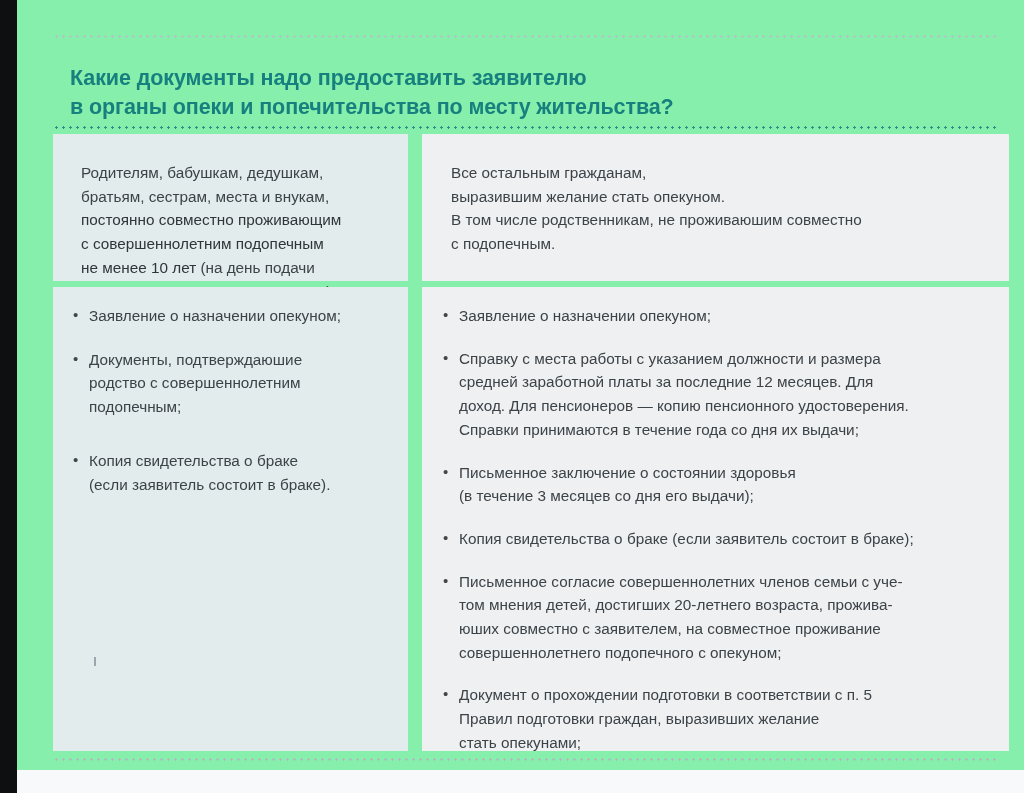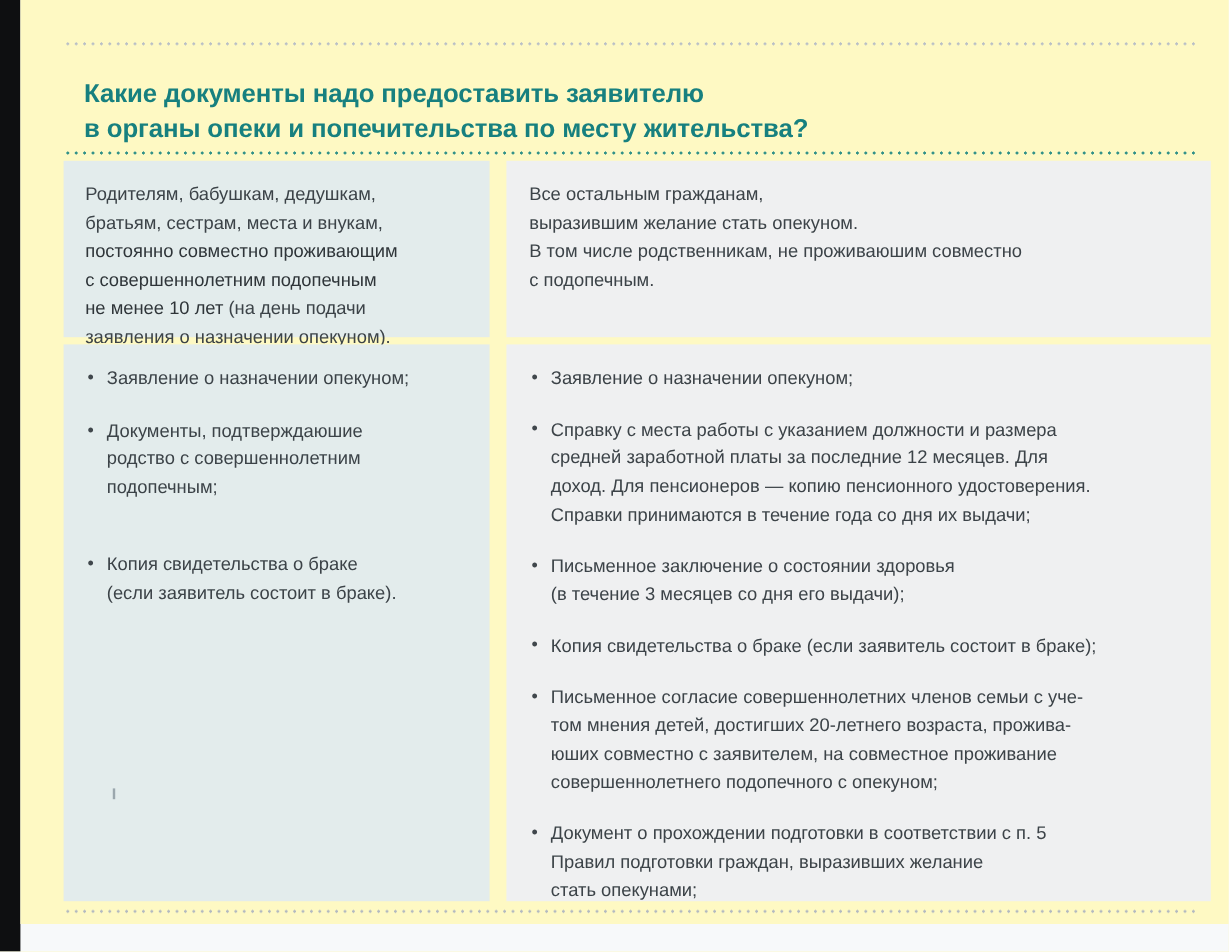--- a/index.html
+++ b/index.html
@@ -25,21 +25,21 @@
     height: 793px;
     background: #0e0f11;
   }
 
   .page {
     position: absolute;
     left: 17px;
     top: 0;
     width: 1007px;
     height: 770px;
-    background: #fef9c3;
+    background: #86efac;
   }
 
   
   .rule {
     position: absolute;
     height: 3px;
     background-image: radial-gradient(circle, currentColor 1.1px, transparent 1.3px);
     background-size: 7px 3px;
     background-repeat: repeat-x;
     background-position: 0 center;
@@ -91,21 +91,21 @@
   .col-right .cell { background: #eff0f1; }
 
   .cell-inner {
     padding: 17px 20px 10px 18px;
     color: #3c4348;
     font-size: 15.3px;
     line-height: 1.55;
   }
   .col-right .cell-inner { padding: 17px 24px 10px 19px; }
 
-  .cell-head p { margin: 0; }
+  .cell-head p { margin: 10px; }
   .cell-head b { font-weight: normal; color: #2f3539; }
 
   
   ul.bullets {
     margin: 0;
     padding: 0;
     list-style: none;
   }
   ul.bullets li {
     position: relative;
@@ -115,21 +115,21 @@
   ul.bullets li:last-child { margin-bottom: 0; }
   ul.bullets li::before {
     content: "\2022";
     position: absolute;
     left: 2px;
     top: -1px;
     color: #40474c;
     font-size: 15px;
   }
   .col-left ul.bullets li { margin-bottom: 20px; }
-  .col-left ul.bullets li.gap-before { margin-top: 40px; }
+  .col-left ul.bullets li.gap-before { margin-top: 30px; }
   .col-right ul.bullets li { margin-bottom: 19px; }
 
   .bl { display: block; }
 
   .speck {
     position: absolute;
     left: 41px;
     top: 370px;
     width: 2px;
     height: 9px;

